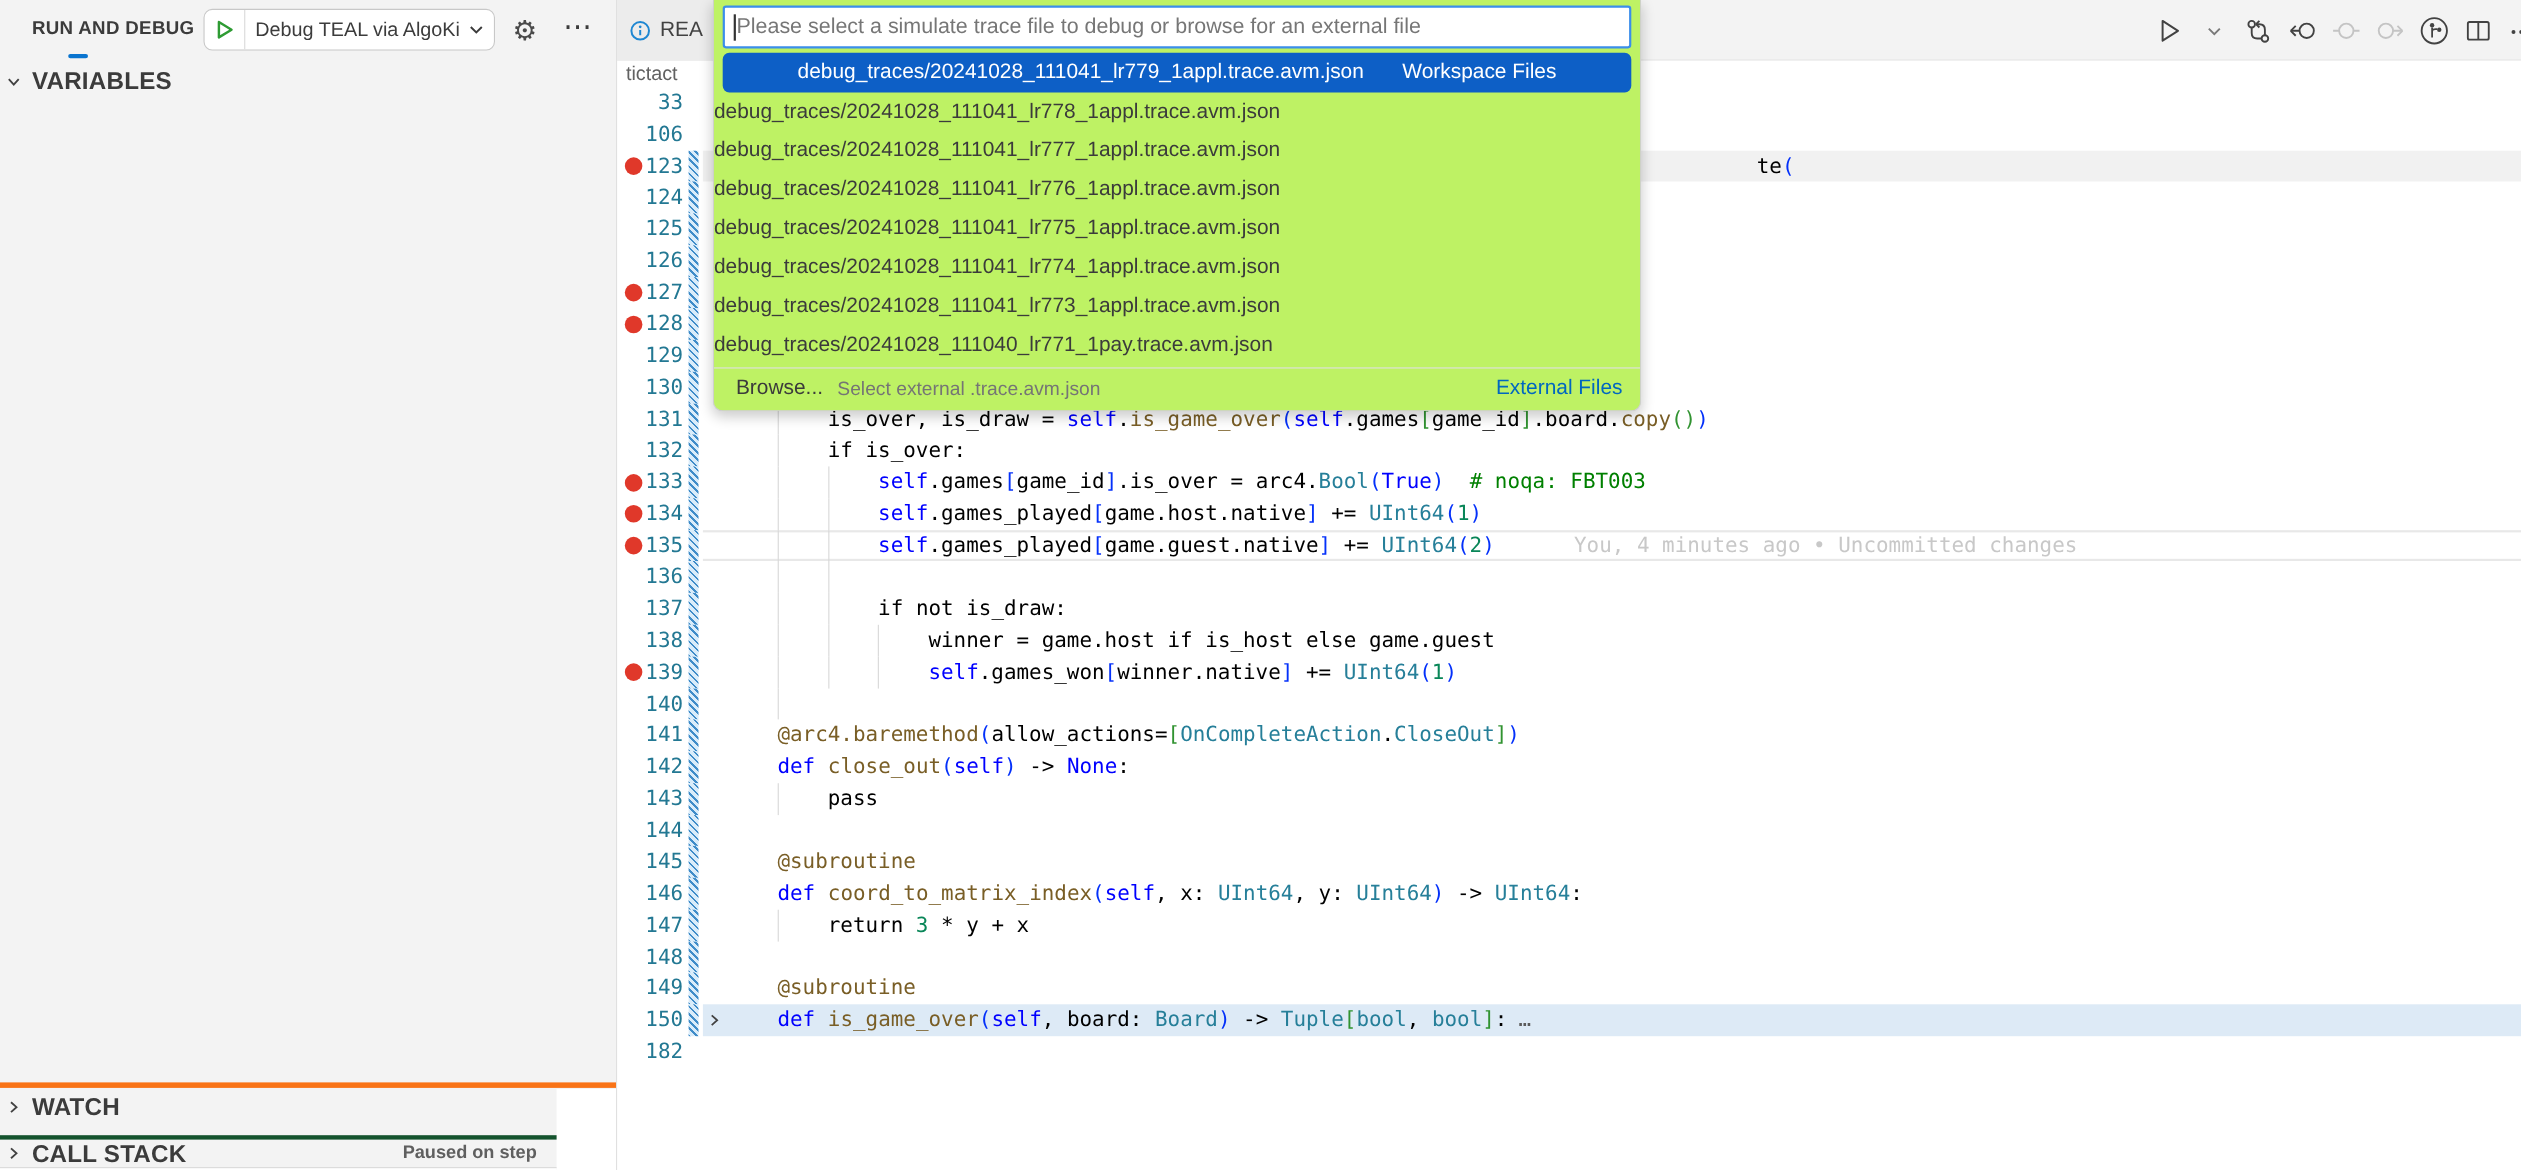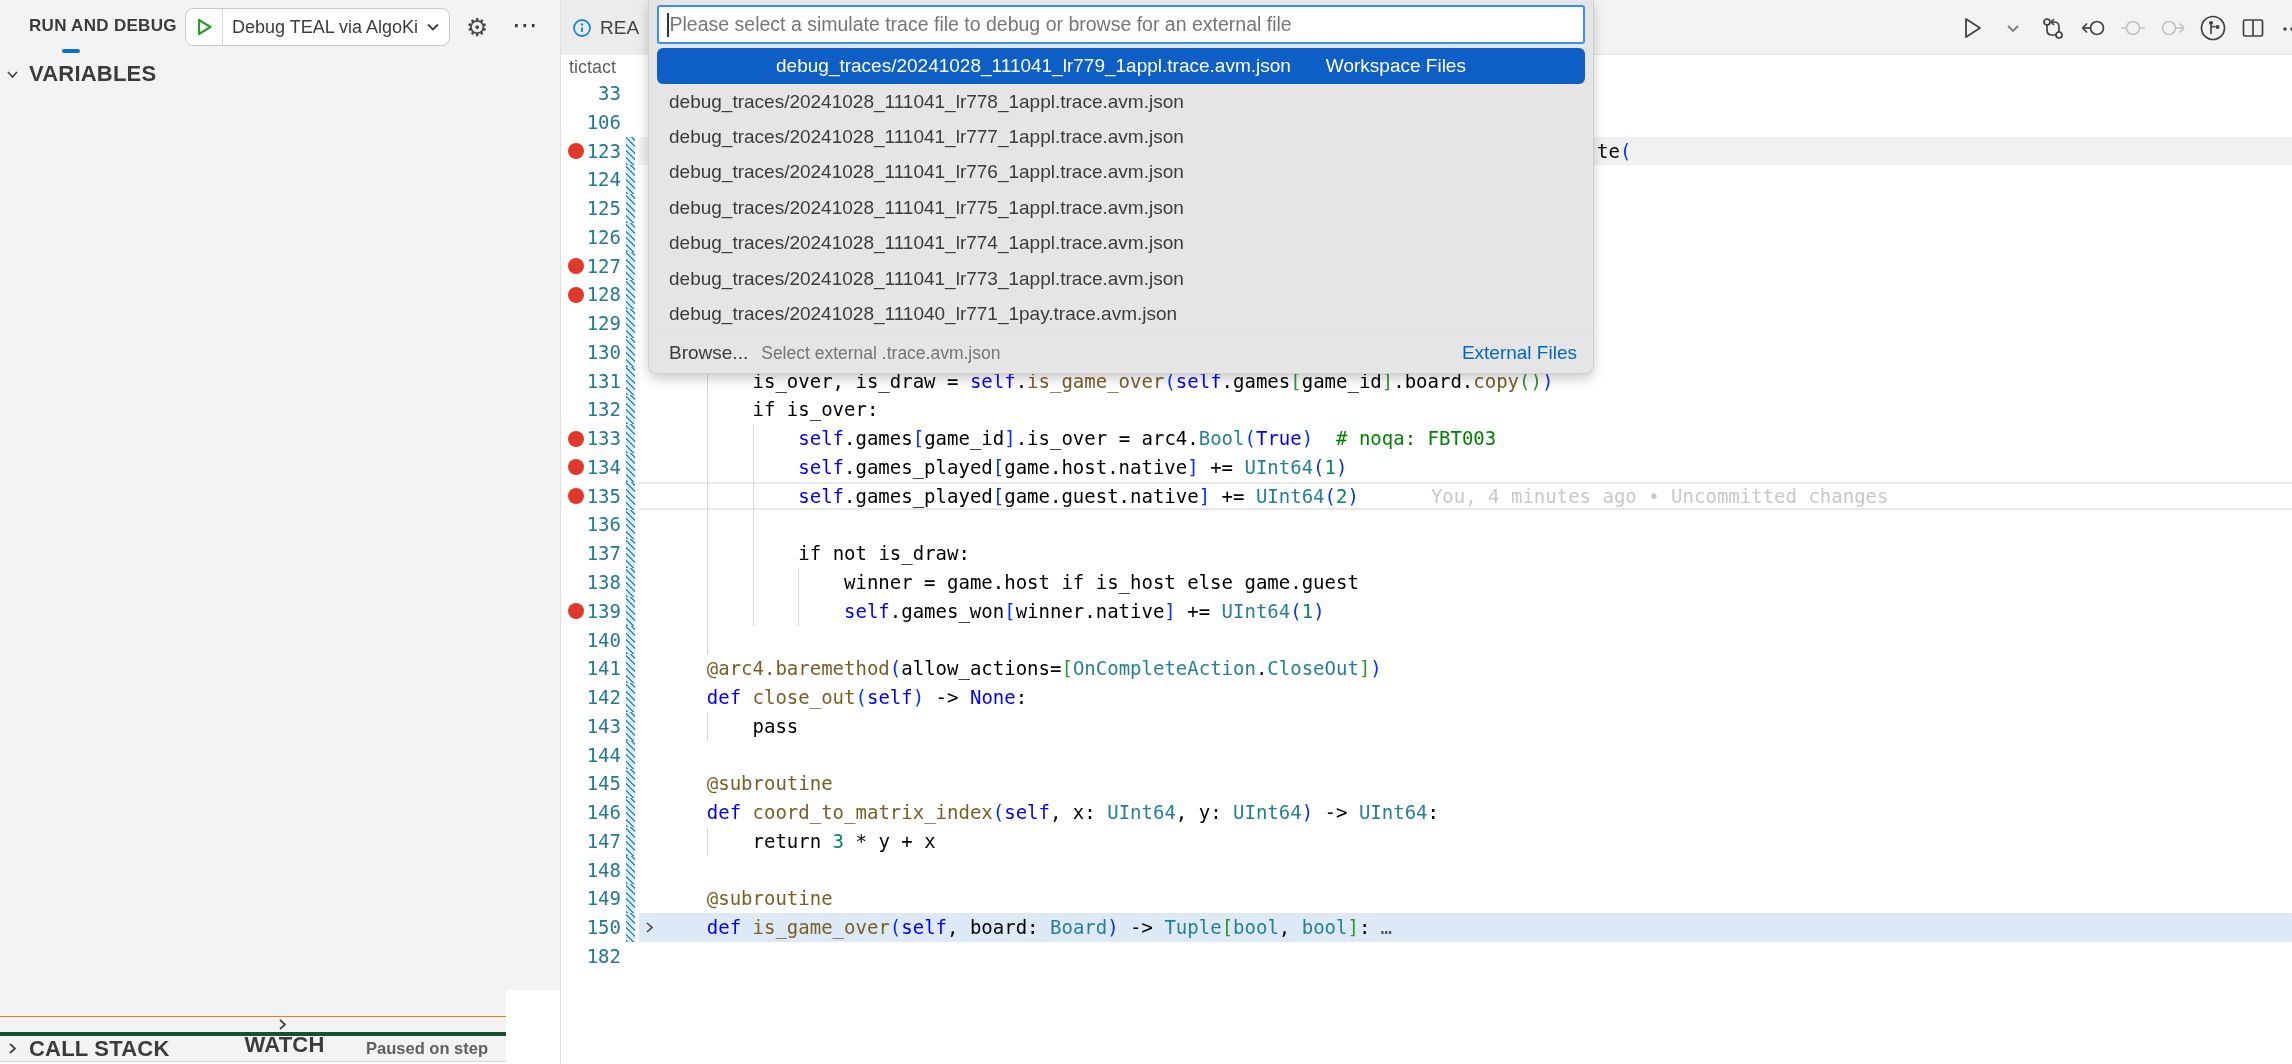--- a/index.html
+++ b/index.html
@@ -21,21 +21,21 @@
   .launch-chevron { margin-right:7px; flex:0 0 auto; display:flex; }
   .sb-gear { position:absolute; left:466px; top:13px; font-size:25px; color:#4a4a4a; cursor:pointer;
              font-family:"DejaVu Sans", sans-serif; }
   .sb-more { position:absolute; left:512px; top:10px; font-size:26px; color:#3b3b3b; cursor:pointer;
              font-family:"DejaVu Sans", sans-serif; }
   .debug-progress { position:absolute; left:62px; top:49px; width:18px; height:4px; border-radius:2px; }
   .sb-section { position:absolute; left:0; width:560px; display:flex; align-items:center; }
   .sb-section .chev { margin-left:5px; display:flex; }
   .sb-section .lbl { margin-left:9px; font-size:22px; font-weight:700; color:#3b3b3b; letter-spacing:.2px; }
   #sec-variables { top:58px; height:32px; }
-  #sec-watch { top:1016px; height:40px; border-top:1px solid #f97316;flex-direction:column; }
+  #sec-watch { top:984px; height:40px; border-top:5px solid #f97316; }
   #sec-callstack { top:1032px; height:29px; border-top:4px solid #14532d; }
   .paused-badge { position:absolute; right:72px; font-size:16.5px; font-weight:700; color:#5f5f5f; }
   .sb-white-strip { position:absolute; left:506px; top:990px; width:54px; height:74px; background:#fff; }
   .sb-bottom { position:absolute; left:0; top:1061px; width:506px; height:3px; background:#fff;
                border-top:1px solid #d9d9d9; }
 
   
   .editor { position:absolute; left:560px; top:0; width:1732px; height:1064px; background:#fff;
             border-left:1px solid #e0e0e0; }
   .tabstrip { position:absolute; left:0; top:0; width:1732px; height:55px; background:#f3f3f3;
@@ -72,29 +72,29 @@
              font-family:"DejaVu Sans Mono", monospace; font-size:19px; line-height:28.77px; }
   .guide { position:absolute; top:0; bottom:0; width:1px; background:#d8d8d8; }
   .blame { color:#c8c8c8; margin-left:72px; }
   .frag { position:absolute; left:1036px; top:0; white-space:pre;
           font-family:"DejaVu Sans Mono", monospace; font-size:19px; line-height:28.77px; }
   .fold-ellipsis { color:#5a5a5a; margin-left:10px; }
   .tk-x{color:#000000}.tk-k{color:#000000}.tk-b{color:#0000FF}.tk-f{color:#795E26}
   .tk-t{color:#267F99}.tk-n{color:#098658}.tk-c{color:#008000}.tk-p1{color:#0431FA}.tk-p2{color:#319331}
 
   
-  .quickpick { position:absolute; left:648px; top:0; width:946px; height:374px; z-index:50;
-               background:#e5e5e5; border:1px solid #cfcfcf; border-top:none;
+  .quickpick { position:absolute; left:648px; top:0; width:844px; height:374px; z-index:50;
+               background:#bef264; border:1px solid #cfcfcf; border-top:none;
                border-radius:0 0 9px 9px; box-shadow:0 5px 12px rgba(0,0,0,.2); }
   .qp-inputwrap { padding:5px 8px 4px 8px; }
   .qp-input { height:39px; background:#fff; border:2px solid #3b8eea; border-radius:3px;
               display:flex; align-items:center; padding-left:8px; cursor:text; }
   .qp-caret { width:1.5px; height:24px; background:#333; margin-right:1px; }
   .qp-placeholder { font-size:19.5px; color:#767676; white-space:nowrap; }
-  .qp-row { height:35.4px; display:flex; align-items:center; padding-left:20px;
+  .qp-row { height:35.4px; display:flex; align-items:center; 
             font-size:19px; color:#3b3b3b; cursor:pointer; white-space:nowrap; }
   .qp-row.selected { height:36px; margin:0 8px; padding:0 16px; border-radius:6px;
                      background:#0d5fc6; color:#fff; display:flex; justify-content:center;gap:35px; }
   .qp-badge { font-size:19px; color:#fff; }
   .qp-sep { border-top:1px solid #e0e0e0; margin-top:2px; }
   .qp-browse { height:37px; display:flex; align-items:center; padding:0 16px 0 20px; cursor:pointer; }
   .qp-browse-label { font-size:19px; color:#3b3b3b; }
   .qp-browse-detail { font-size:17.5px; color:#757575; margin-left:13px; }
   .qp-spacer { flex:1; }
   .qp-link { font-size:19px; color:#0067c0; cursor:pointer; }

